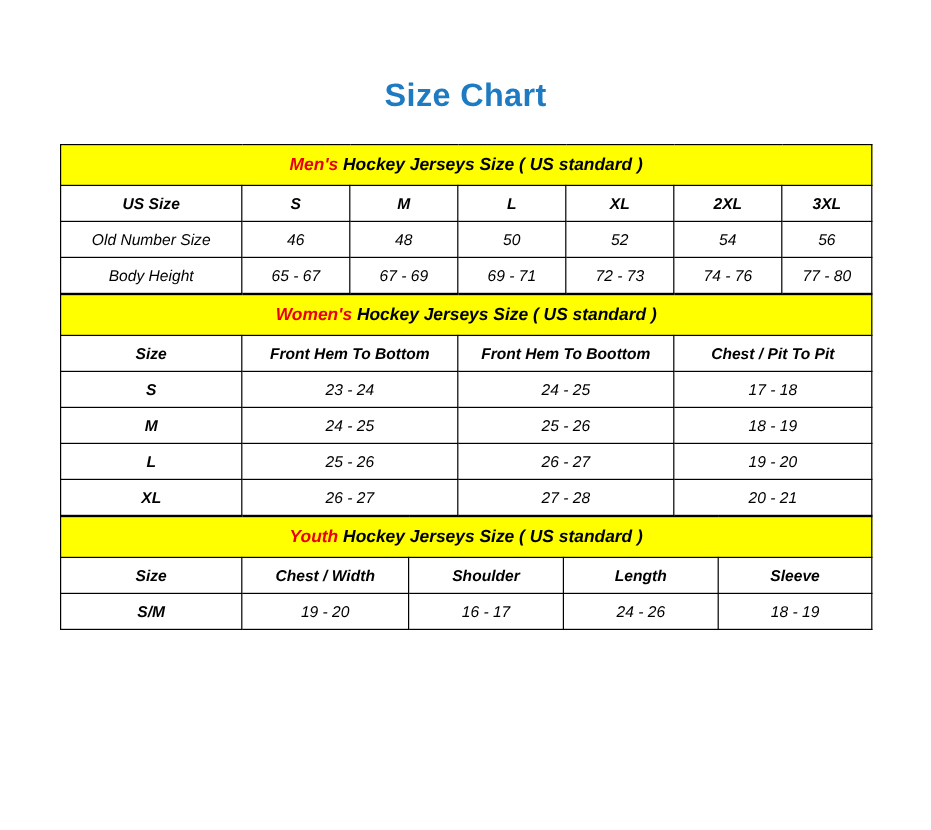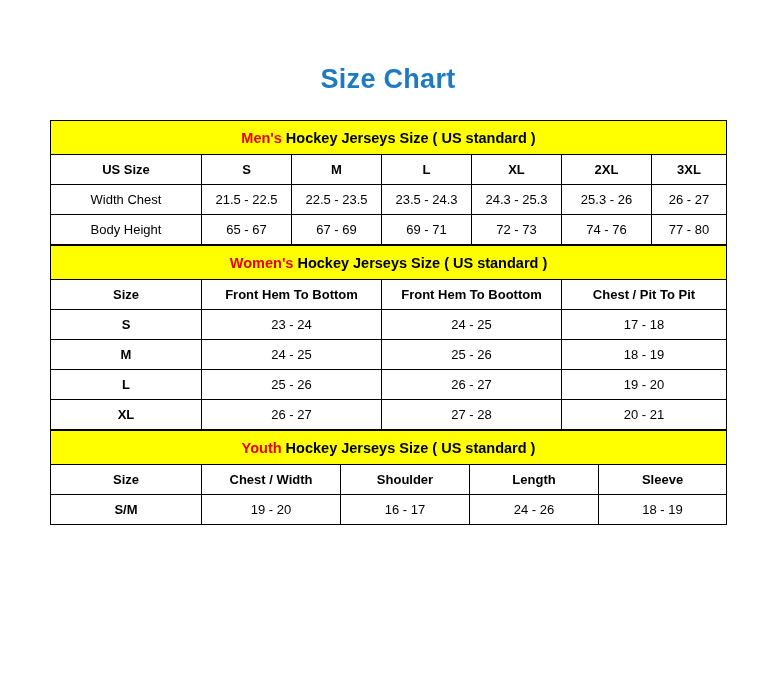--- a/index.html
+++ b/index.html
@@ -25,20 +25,21 @@
     color: #1f7bc1;
     font-size: 27px;
     font-weight: bold;
     padding-top: 66px;
     line-height: 1;
     letter-spacing: 0.3px;
   }
   .chart-wrap {
     width: 676px;
     margin: 27px auto 0 auto;
+    font-style: italic;
   }
   table.sz {
     width: 100%;
     border-collapse: collapse;
     table-layout: fixed;
   }
   table.sz td {
     border: 1px solid #000000;
     text-align: center;
     vertical-align: middle;
@@ -95,27 +96,27 @@
         <tr>
           <td class="hdr">US Size</td>
           <td class="hdr">S</td>
           <td class="hdr">M</td>
           <td class="hdr">L</td>
           <td class="hdr">XL</td>
           <td class="hdr">2XL</td>
           <td class="hdr">3XL</td>
         </tr>
         <tr>
-          <td class="rowlabel">Width Chest</td>
-          <td>21.5 - 22.5</td>
-          <td>22.5 - 23.5</td>
-          <td>23.5 - 24.3</td>
-          <td>24.3 - 25.3</td>
-          <td>25.3 - 26</td>
-          <td>26 - 27</td>
+          <td class="rowlabel">Old Number Size</td>
+          <td>46</td>
+          <td>48</td>
+          <td>50</td>
+          <td>52</td>
+          <td>54</td>
+          <td>56</td>
         </tr>
         <tr>
           <td class="rowlabel">Body Height</td>
           <td>65 - 67</td>
           <td>67 - 69</td>
           <td>69 - 71</td>
           <td>72 - 73</td>
           <td>74 - 76</td>
           <td>77 - 80</td>
         </tr>

